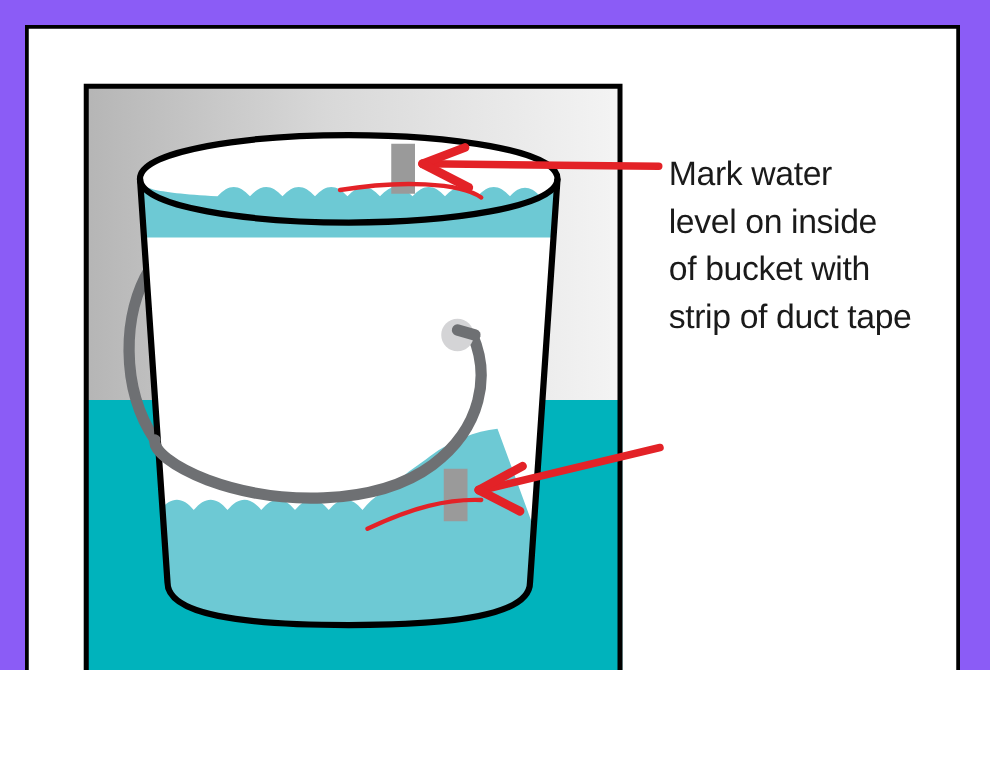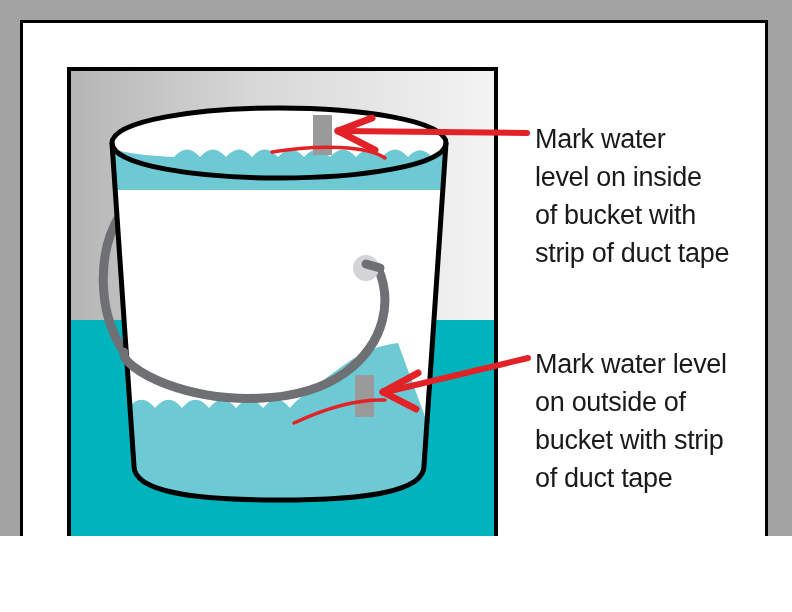--- a/index.html
+++ b/index.html
@@ -8,21 +8,21 @@
     padding: 0;
     background: #ffffff;
   }
   body {
     font-family: "Liberation Sans", sans-serif;
   }
   #page {
     position: relative;
     width: 792px;
     height: 536px;
-    background: #a3a3a3;
+    background: #8b5cf6;
     overflow: hidden;
   }
   #figure-frame {
     position: absolute;
     left: 20px;
     top: 20px;
     width: 748px;
     height: 568px;
     border: 3px solid #000000;
     box-sizing: border-box;
@@ -183,18 +183,14 @@
       <path d="M418,373 L383,392" fill="none" stroke="#e32227" stroke-width="7" stroke-linecap="round"></path>
       <path d="M383,392 L416,409" fill="none" stroke="#e32227" stroke-width="7" stroke-linecap="round"></path>
     </g>
   </svg>
 
   <div class="callout" id="callout-inside">Mark water
 level on inside
 of bucket with
 strip of duct tape</div>
 
-  <div class="callout" id="callout-outside">Mark water level
-on outside of
-bucket with strip
-of duct tape</div>
 
 </div>
 
 </body></html>

